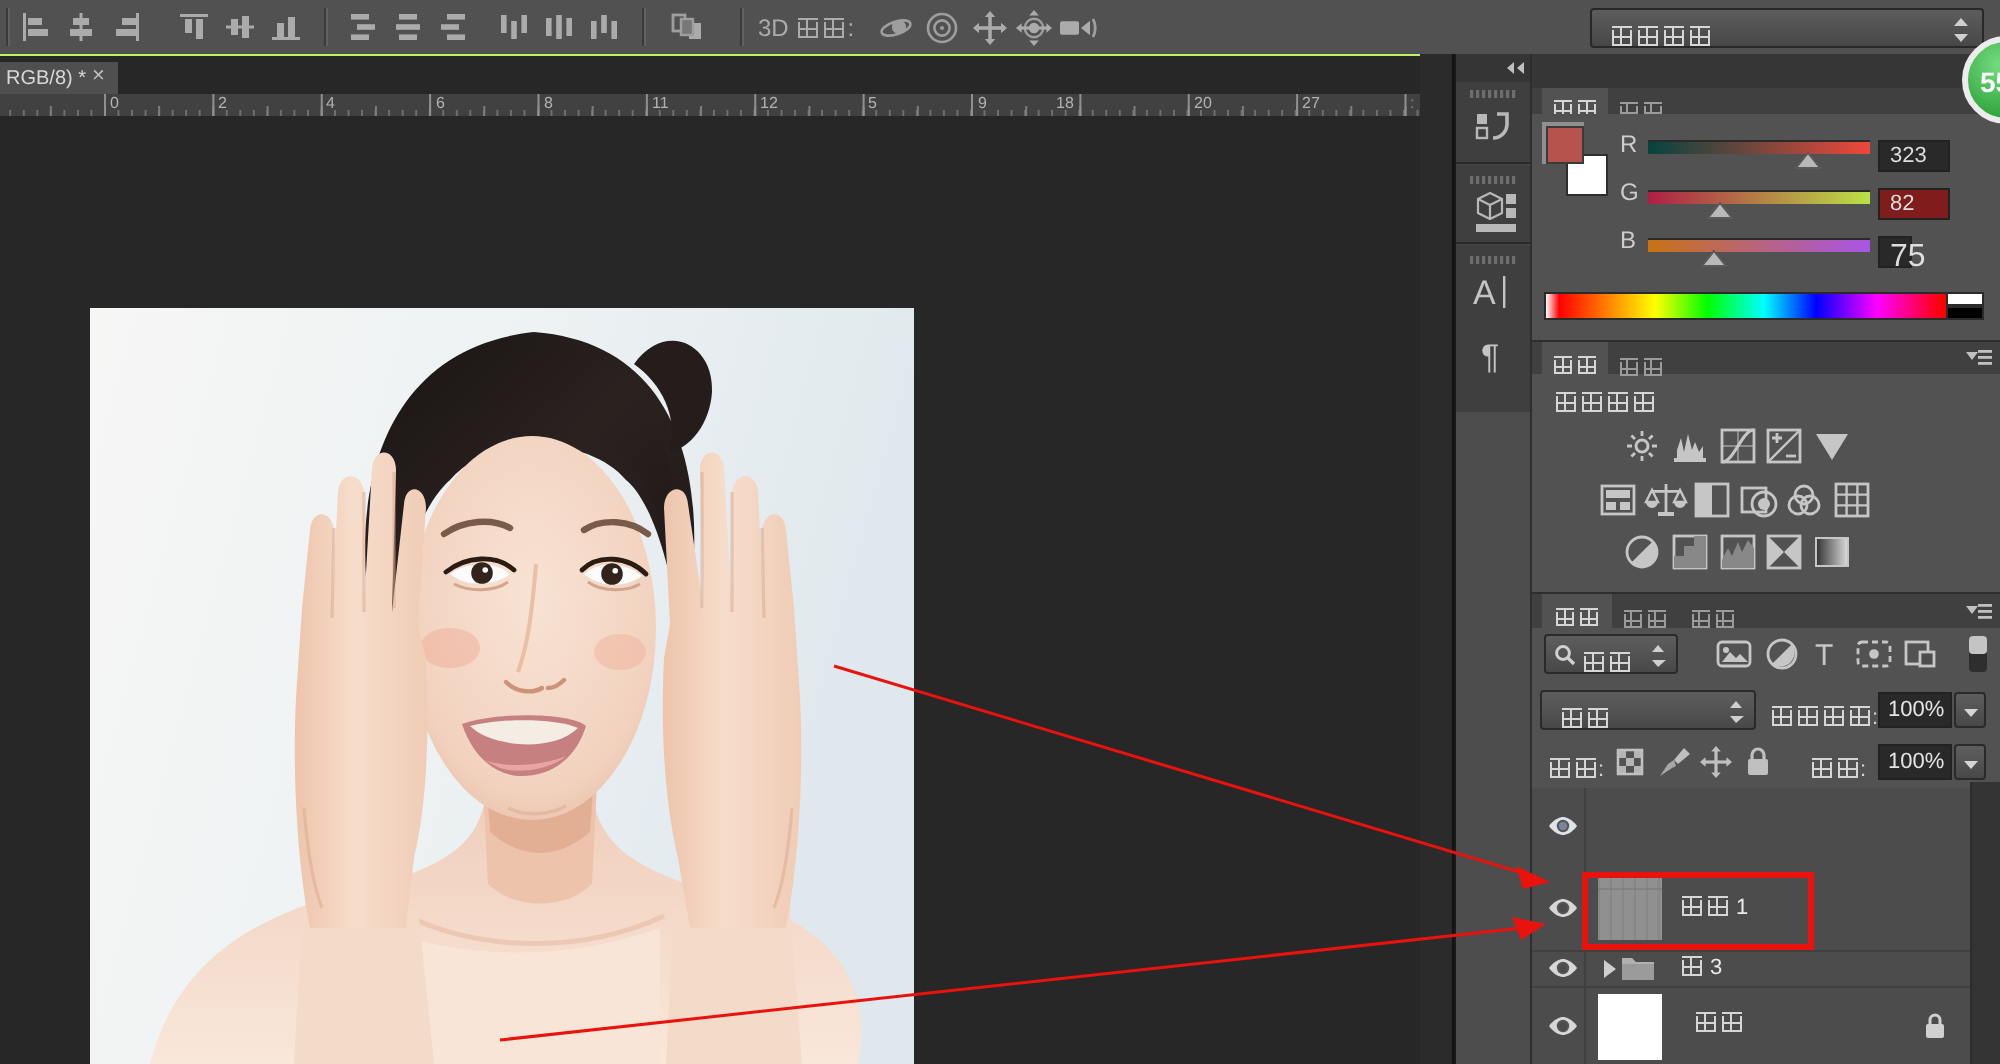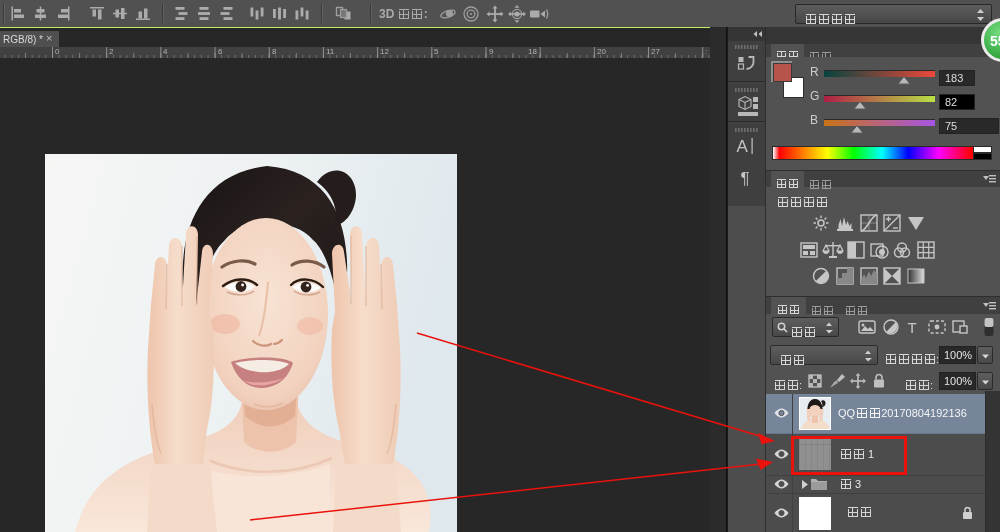--- a/index.html
+++ b/index.html
@@ -13,21 +13,21 @@
       linear-gradient(var(--c) 0 0) 50% 0/1.4px 100%,
       linear-gradient(var(--c) 0 0) 0 2px/1px 100%,
       linear-gradient(var(--c) 0 0) 100% 2px/1px 100%;
     background-repeat:no-repeat;--c:#d6d6d6;}
   .zh.d{--c:#9b9b9b;}
   .zh.s{width:9px;height:9px;}
 </style>
 </head>
 <body>
 
-<div class="abs" id="optbar" style="left:0;top:0;width:1000px;height:27px;background:#515151;border-bottom:5px solid #bef264;font-weight:bold;">
+<div class="abs" id="optbar" style="left:0;top:0;width:1000px;height:27px;background:#515151;border-bottom:5px solid #bef264;">
   <svg class="abs" style="left:0;top:0" width="580" height="27" viewBox="0 0 580 27">
 
     <g stroke="#3a3a3a">
         <path d="M3.5 4V23M162.5 4V23M321.5 4V23M370.5 4V23" fill="none"></path>
       </g>
     <g stroke="#616161">
         <path d="M4.5 4V23M163.5 4V23M322.5 4V23M371.5 4V23" fill="none"></path>
       </g>
     <g fill="#ababab">
 
@@ -344,38 +344,38 @@
     <div class="abs" style="left:17px;top:20px;width:19px;height:19px;background:#ffffff;border:1px solid #2e2e2e;"></div>
     <div class="abs" style="left:5px;top:4px;width:21px;height:21px;background:#8f8f8f;"></div>
     <div class="abs" style="left:7px;top:6px;width:17px;height:17px;background:#b5534c;border:1px solid #3a3a3a;"></div>
 
     <span class="abs" style="left:44px;top:8px;color:#cccccc;font-size:12px;">R</span>
     <div class="abs" style="left:58px;top:13px;width:111px;height:6px;background:linear-gradient(90deg,rgb(5,68,62),rgb(238,72,58));border-top:1px solid #2a2a2a;"></div>
     <svg class="abs" style="left:131px;top:19px" width="14" height="9" viewBox="0 0 14 9">
         <path d="M7 0.5L13 8H1Z" fill="#b9b9b9" stroke="#5a5a5a" stroke-width="1"></path>
       </svg>
     <div class="abs" style="left:173px;top:13px;width:36px;height:16px;background:#292929;border:1px solid #222;box-sizing:border-box;color:#dedede;font-size:11px;">
-        <span style="position:absolute;left:5px;top:1px">183</span>
+        <span style="position:absolute;left:5px;top:1px">323</span>
       </div>
 
     <span class="abs" style="left:44px;top:32px;color:#cccccc;font-size:12px;">G</span>
     <div class="abs" style="left:58px;top:38px;width:111px;height:6px;background:linear-gradient(90deg,rgb(175,30,70),rgb(186,225,70));border-top:1px solid #2a2a2a;"></div>
     <svg class="abs" style="left:87px;top:44px" width="14" height="9" viewBox="0 0 14 9">
         <path d="M7 0.5L13 8H1Z" fill="#b9b9b9" stroke="#5a5a5a" stroke-width="1"></path>
       </svg>
-    <div class="abs" style="left:173px;top:37px;width:36px;height:16px;background:#000000;border:1px solid #222;box-sizing:border-box;color:#dedede;font-size:11px;">
+    <div class="abs" style="left:173px;top:37px;width:36px;height:16px;background:#7f1d1d;border:1px solid #222;box-sizing:border-box;color:#dedede;font-size:11px;">
         <span style="position:absolute;left:5px;top:1px">82</span>
       </div>
 
     <span class="abs" style="left:44px;top:56px;color:#cccccc;font-size:12px;">B</span>
     <div class="abs" style="left:58px;top:62px;width:111px;height:6px;background:linear-gradient(90deg,rgb(200,115,20),rgb(168,85,230));border-top:1px solid #2a2a2a;"></div>
     <svg class="abs" style="left:84px;top:68px" width="14" height="9" viewBox="0 0 14 9">
         <path d="M7 0.5L13 8H1Z" fill="#b9b9b9" stroke="#5a5a5a" stroke-width="1"></path>
       </svg>
-    <div class="abs" style="left:173px;top:61px;width:60px;height:16px;background:#292929;border:1px solid #222;box-sizing:border-box;color:#dedede;font-size:11px;">
+    <div class="abs" style="left:173px;top:61px;width:17px;height:16px;background:#292929;border:1px solid #222;box-sizing:border-box;color:#dedede;font-size:16px;">
         <span style="position:absolute;left:5px;top:1px">75</span>
       </div>
 
     <div class="abs" style="left:6px;top:89px;width:220px;height:14px;border:1px solid #2a2a2a;box-sizing:border-box;background:linear-gradient(90deg,#fff 0,#f00 3%,#ff8000 14%,#ff0 25%,#0f0 37%,#0ff 50%,#00f 62%,#f0f 76%,#f00 91%,#e00010 100%);"></div>
     <div class="abs" style="left:207px;top:89px;width:19px;height:7px;background:#ffffff;border:1px solid #2a2a2a;box-sizing:border-box;"></div>
     <div class="abs" style="left:207px;top:96px;width:19px;height:7px;background:#000000;border:1px solid #2a2a2a;box-sizing:border-box;"></div>
   </div>
 
   <div class="abs" style="left:0;top:143px;width:234px;height:16px;background:#404040;border-top:1px solid #2e2e2e;">
     <div class="abs" style="left:5px;top:0;width:33px;height:16px;background:#525252;text-align:center;padding-top:2px;box-sizing:border-box;"><i class="zh s"></i><i class="zh s"></i></div>
@@ -563,37 +563,20 @@
       <span style="position:absolute;left:4px;top:2px">100%</span>
     </div>
   <div class="abs" style="left:211px;top:345px;width:16px;height:18px;background:linear-gradient(#5e5e5e,#484848);border:1px solid #2a2a2a;border-radius:2px;box-sizing:border-box;">
     <svg class="abs" style="left:4px;top:7px" width="7" height="5" viewBox="0 0 7 5">
         <path d="M0 0.5h7L3.5 4.5z" fill="#d6d6d6"></path>
       </svg>
   </div>
 
   <div class="abs" style="left:219px;top:364px;width:15px;height:141px;background:#343434;border-left:1px solid #2c2c2c;box-sizing:border-box;"></div>
   <div class="abs" style="left:0;top:367px;width:219px;height:138px;background:#4c4c4c;font-size:11px;color:#eaeaea;">
-    <div class="abs" style="left:0;top:0;width:219px;height:39px;background:#76859a;border-bottom:1px solid #68768a;">
-      <div class="abs" style="left:33px;top:3px;width:32px;height:33px;background:#fff;"></div>
-      <div class="abs" id="thumbqq" style="left:34px;top:4px;width:30px;height:31px;background:#e3eaed;">
-        <svg width="30" height="31" viewBox="0 0 30 31">
-          <rect width="30" height="31" fill="#e7edf0"></rect>
-          <path d="M1 31 C 3 25 8 22 12 21 L 18 21 C 23 22 28 25 30 31 Z" fill="#f4dcca"></path>
-          <path d="M8 17 C 6 8 9 1 15 1 C 21 1 24 8 22 17 C 20 9 18 7 15 7 C 12 7 10 9 8 17 Z" fill="#1f1917"></path>
-          <ellipse cx="15" cy="12.5" rx="5.6" ry="8.5" fill="#f2d2be"></ellipse>
-          <path d="M9.5 10 C 9 4.5 12 2 15 2 C 18 2 21 4.5 20.5 10 C 18 6 12 6 9.5 10 Z" fill="#1f1917"></path>
-          <path d="M21 3 C 23.5 1 26 3 25.5 6 C 25 8 23.5 9 22 9 C 22.7 7 22.5 5 21 3 Z" fill="#241d1b"></path>
-          <path d="M7.5 23 L 6.5 11 L 10.5 11 L 10.5 23 Z" fill="#f0d0bc"></path>
-          <path d="M22.5 23 L 23.5 11 L 19.5 11 L 19.5 23 Z" fill="#f0d0bc"></path>
-          <path d="M12 25 L 12 18 L 18 18 L 18 25 Z" fill="#eec4ad"></path>
-        </svg>
-      </div>
-      <span class="abs" style="left:72px;top:13px;color:#f4f4f4;">QQ<i class="zh" style="--c:#f4f4f4"></i><i class="zh" style="--c:#f4f4f4"></i>20170804192136</span>
-    </div>
     <div class="abs" style="left:0;top:39px;width:219px;height:42px;border-bottom:1px solid #404040;">
       <div class="abs" id="thumb1" style="left:33px;top:4px;width:32px;height:33px;background:#909090;
         background-image:linear-gradient(rgba(120,120,120,.55) 0 0),linear-gradient(90deg,rgba(125,125,125,.5) 0 1px,transparent 1px);
         background-size:100% 1px,6px 100%;background-position:0 7px,0 0;background-repeat:no-repeat,repeat-x;"></div>
       <span class="abs" style="left:73px;top:15px;"><i class="zh"></i><i class="zh"></i> 1</span>
     </div>
     <div class="abs" style="left:0;top:81px;width:219px;height:18px;border-bottom:1px solid #404040;">
       <svg class="abs" style="left:35px;top:5px" width="8" height="9" viewBox="0 0 8 9">
           <path d="M1 0l6 4.5L1 9z" fill="#cfcfcf"></path>
         </svg>

